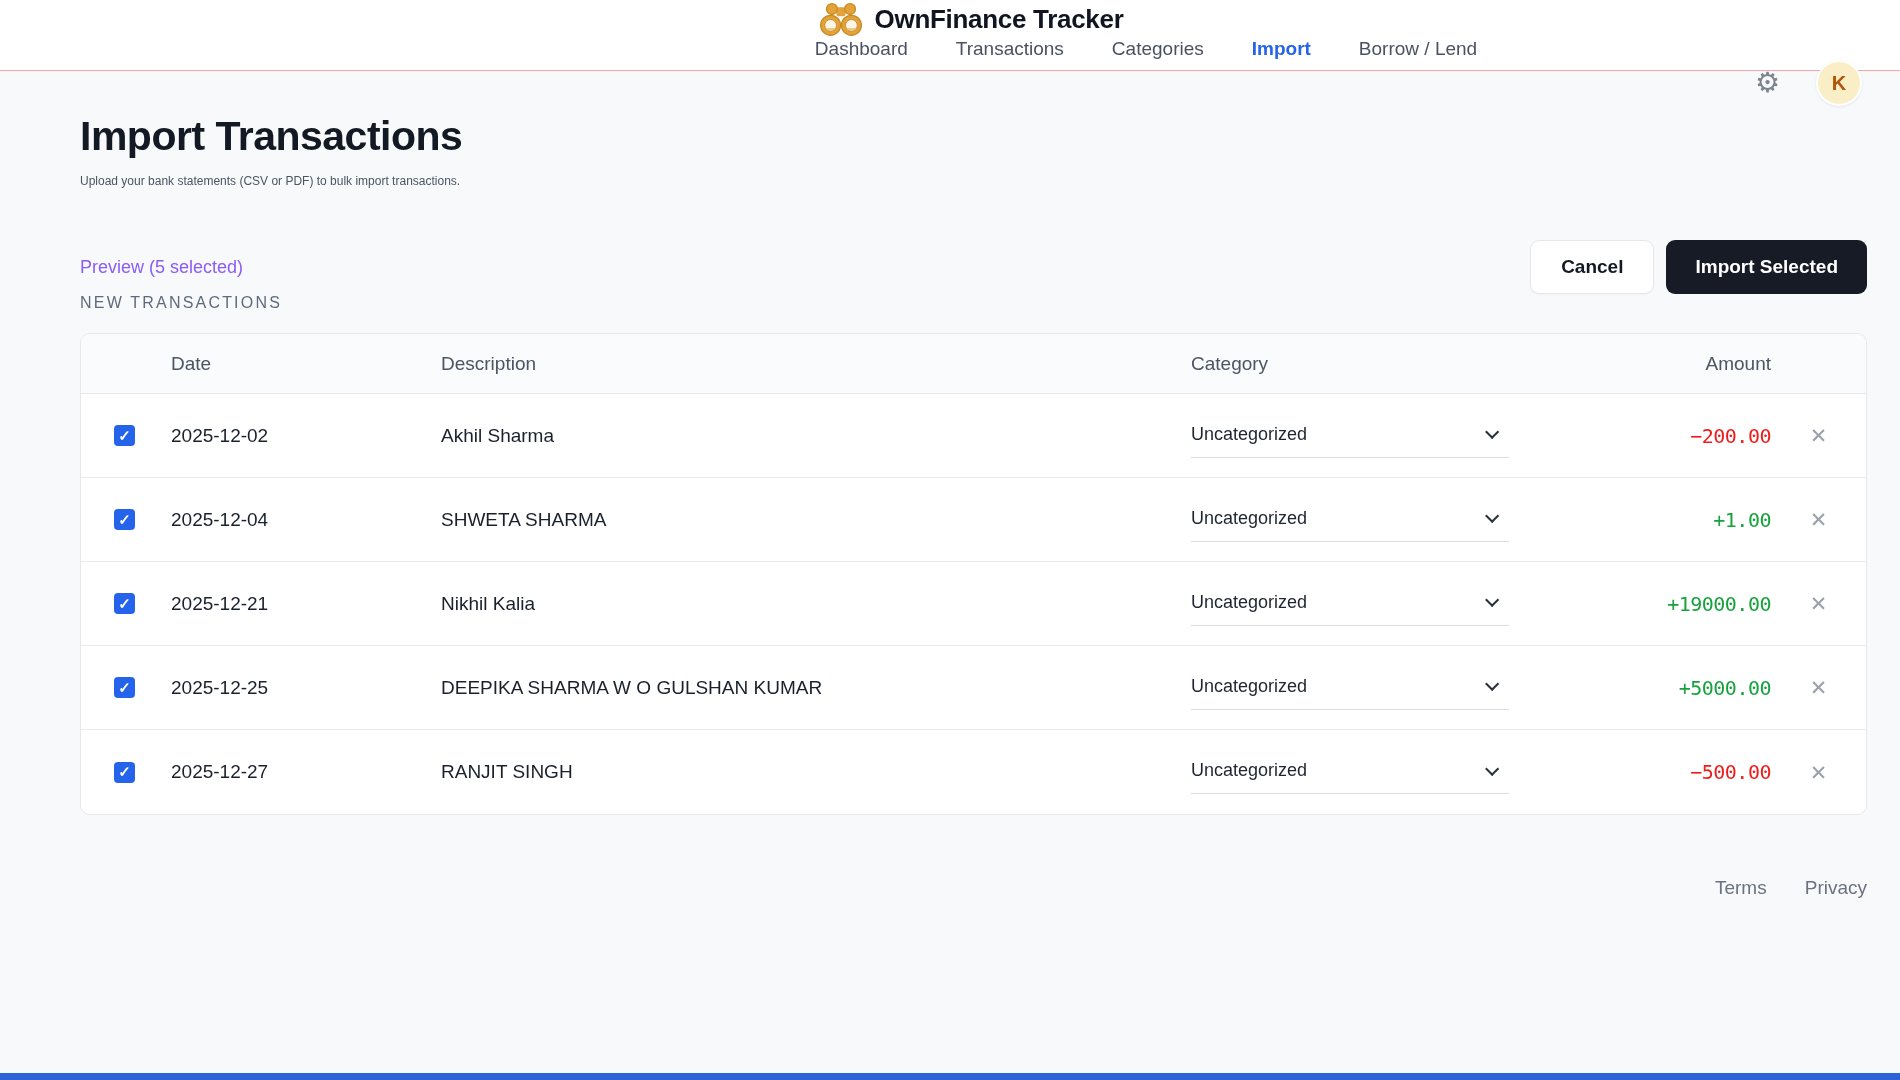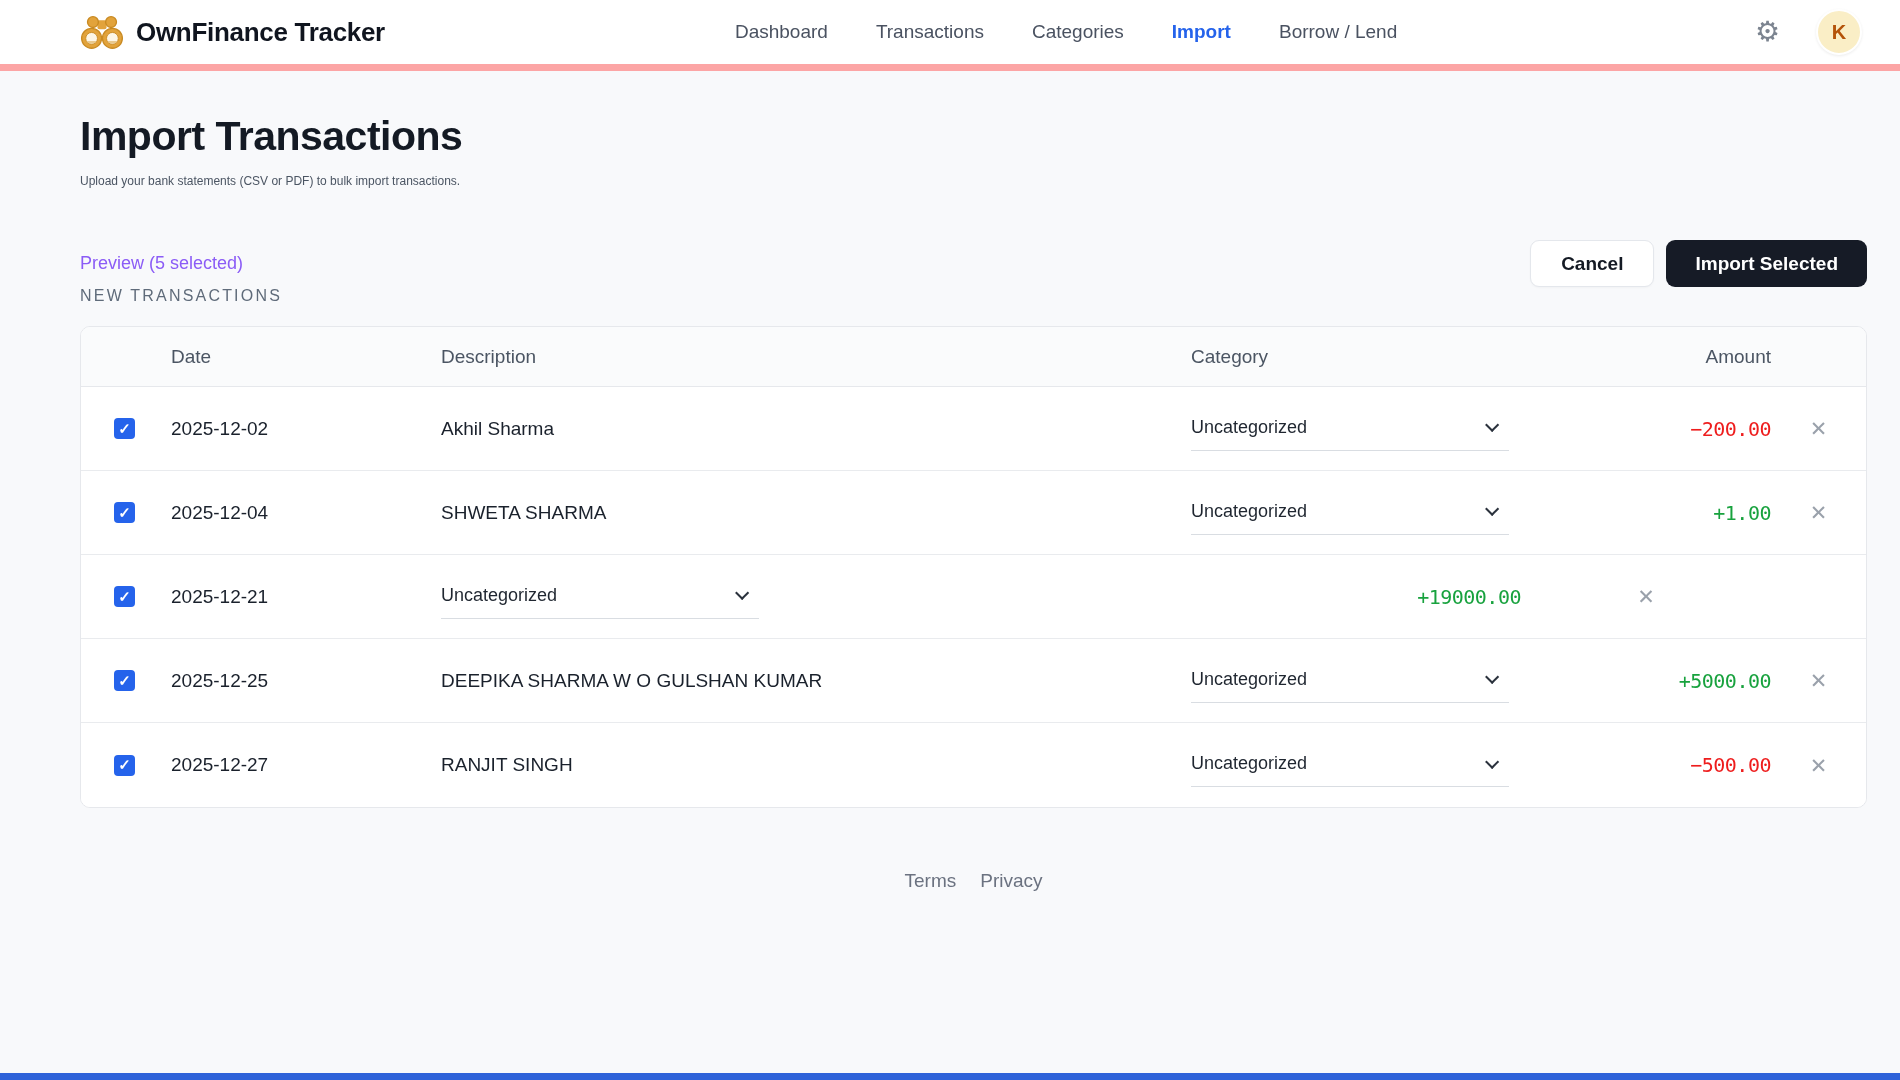--- a/index.html
+++ b/index.html
@@ -10,21 +10,22 @@
     color:#141a24;
     position:relative;
     overflow:hidden;
   }
 
   
   header {
     height:71px; background:#ffffff;
     display:flex; align-items:center;
     padding:0 38px 0 80px;
-    border-bottom:7px solid #fca5a5;
+    border-bottom:1px solid #fca5a5;
+    flex-direction:column;
   }
   .brand { display:flex; align-items:center; gap:12px; }
   .brand-logo { width:44px; height:38px; display:block; }
   .brand-name { font-size:26px; font-weight:800; color:#10151f; letter-spacing:-0.3px; }
 
   nav { display:flex; align-items:center; gap:48px; margin-left:350px; }
   .nav-link { font-size:19px; color:#4a5261; text-decoration:none; cursor:pointer; }
   .nav-link.active { color:#2563eb; font-weight:600; }
 
   .nav-right { margin-left:auto; display:flex; align-items:center; gap:36px; }
@@ -40,21 +41,21 @@
 
   
   main { padding:42px 33px 0 80px; }
   h1 { font-size:41px; font-weight:800; letter-spacing:-0.5px; color:#141a24; }
   .subtitle { font-size:12px; color:#4b5563; margin-top:14px; }
 
   .preview-bar { display:flex; align-items:center; margin-top:52px; }
   .preview-heading { font-size:18px; font-weight:400; color:#8b5cf6; }
   .preview-actions { margin-left:auto; display:flex; gap:12px; }
   .btn {
-    height:47px; border-radius:9px; font-size:19px; font-weight:700;
+    height:54px; border-radius:9px; font-size:19px; font-weight:700;
     display:flex; align-items:center; justify-content:center;
     cursor:pointer; border:none; font-family:inherit;
   }
   .btn-cancel { background:#ffffff; color:#141a24; border:1px solid #e4e7ec; padding:0 30px; box-shadow:0 1px 2px rgba(0,0,0,.03); }
   .btn-import { background:#161b26; color:#ffffff; padding:0 29px; }
 
   .section-label {
     font-size:16px; color:#5f6b7a;
     letter-spacing:2.2px; font-weight:500;
   }
@@ -110,21 +111,21 @@
   }
   .amount.pos { color:#18a23e; }
   .amount.neg { color:#ee1d1d; }
 
   .col-remove { display:flex; justify-content:center; }
   .remove-btn { font-size:21px; color:#9aa1ab; cursor:pointer; line-height:1; }
 
   
   footer {
     margin-top:62px;
-    display:flex; justify-content:center; gap:24px;
+    display:flex; justify-content:flex-end; gap:38px;
   }
   .footer-link { font-size:19px; color:#6b7280; cursor:pointer; text-decoration:none; }
 
   .bottom-bar {
     position:absolute; left:0; bottom:0;
     width:100%; height:7px; background:#2e62d9;
   }
 </style>
 </head>
 <body>
@@ -217,20 +218,21 @@
       <div class="col-remove">
           <span class="remove-btn">✕</span>
         </div>
     </div>
 
     <div class="trow tbody-row">
       <div class="col-check">
           <span class="checkbox">✓</span>
         </div>
       <div class="cell-date">2025-12-21</div>
+      <div class="cell-desc">Nikhil Kalia</div>
       <div>
           <div class="select">
             <span class="select-value">Uncategorized</span>
             <span class="chevron"></span>
           </div>
         </div>
       <div class="col-amount"><span class="amount pos">+19000.00</span></div>
       <div class="col-remove">
           <span class="remove-btn">✕</span>
         </div>

